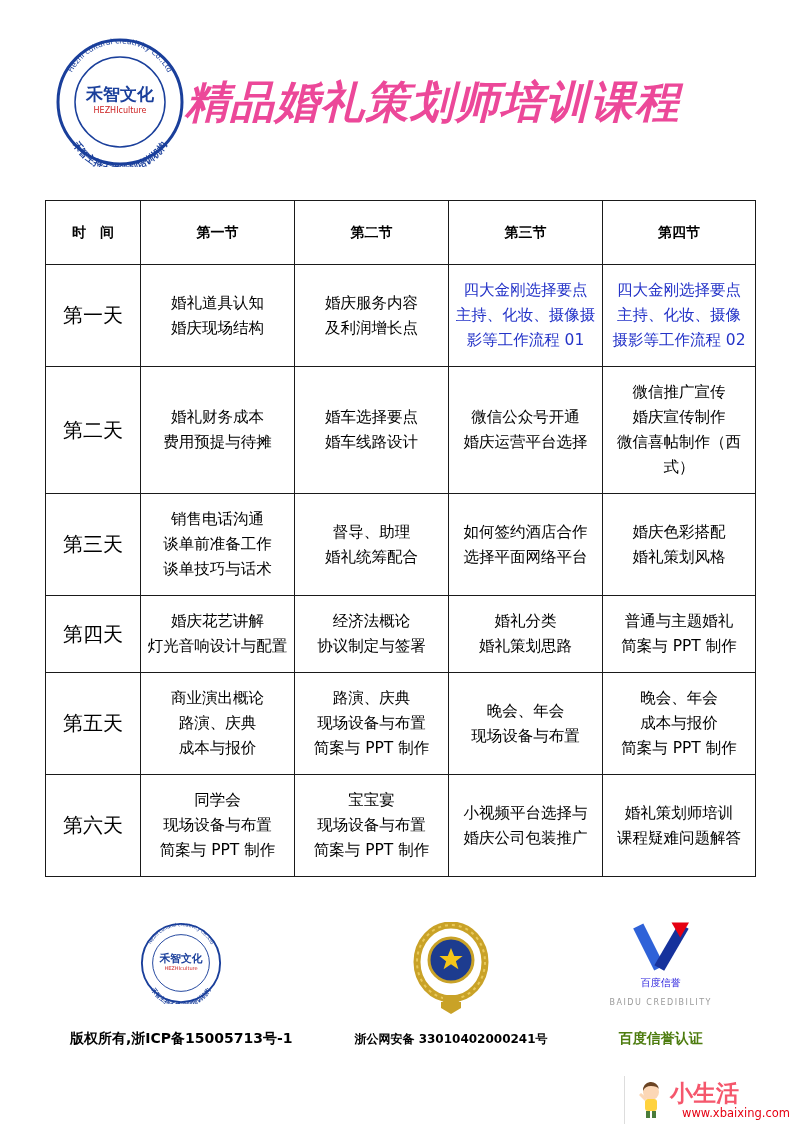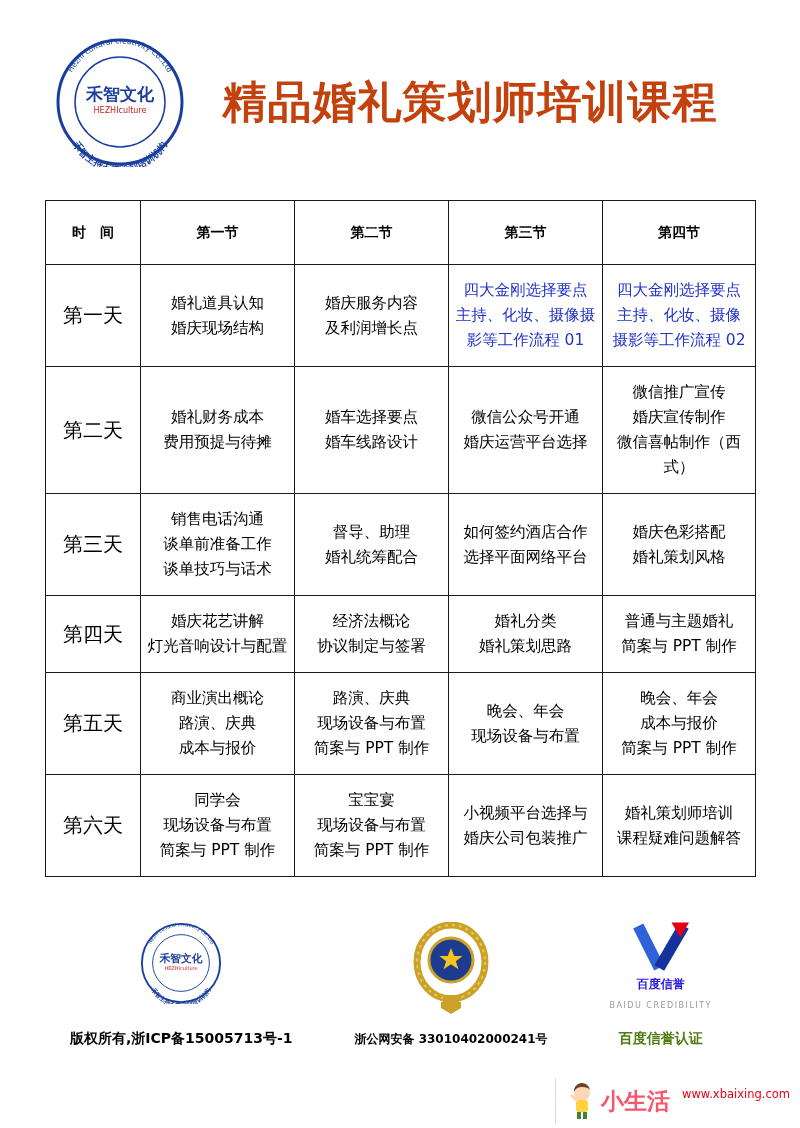--- a/index.html
+++ b/index.html
@@ -11,22 +11,22 @@
     color: #000;
   }
   
   .header {
     position: absolute; top: 32px; left: 55px; right: 45px; height: 140px;
     display: flex; align-items: center;
   }
   .logo-large { width: 130px; height: 130px; flex: 0 0 auto; }
   .logo-large svg, .logo-small svg { width: 100%; height: 100%; display: block; }
   .title {
-    flex: 1; margin: 0; text-align: center;
-    font-size: 44px; font-weight: bold; letter-spacing: 1px; color: #c2410c;
+    flex: 1; margin: 0; 
+    font-size: 44px; font-weight: bold; letter-spacing: 1px; color: #ec4899; font-style: italic;
   }
   
   .course-table {
     position: absolute; top: 200px; left: 45px; width: 710px;
     border-collapse: collapse; table-layout: fixed;
   }
   .course-table th, .course-table td {
     border: 1px solid #1a1a1a; text-align: center; vertical-align: middle;
     overflow: hidden;
   }
@@ -39,31 +39,31 @@
     display: flex; justify-content: space-between; align-items: stretch;
     padding: 0 88px 0 70px;
   }
   .f-col { display: flex; flex-direction: column; align-items: center; justify-content: space-between; }
   .logo-small { width: 82px; height: 82px; }
   .copyright-text { font-size: 14px; font-weight: bold; white-space: nowrap; }
   .police-badge { width: 78px; height: 92px; }
   .police-text { font-size: 12px; font-weight: bold; white-space: nowrap; }
   .baidu-top { display: flex; flex-direction: column; align-items: center; }
   .baidu-logo { width: 56px; height: 50px; }
-  .baidu-title { font-size: 12px; font-weight: bold; margin-top: 4px; }
+  .baidu-title { font-size: 10px; font-weight: normal; margin-top: 4px; }
   .baidu-sub { font-size: 8px; letter-spacing: 1.5px; color: #9a9a9a; margin-top: 8px; }
   .baidu-cert { font-size: 14px; font-weight: bold; }
   
   .watermark {
     position: absolute; right: 6px; bottom: 4px;
     display: flex; align-items: center; gap: 5px;
     border-left: 1px solid #ddd; padding: 4px 4px 4px 10px;
   }
   .mascot { width: 30px; height: 38px; }
-  .wm-text { display: flex; flex-direction: row; line-height: 1.15; }
+  .wm-text { display: flex; flex-direction: column; line-height: 1.15; }
   .wm-brand { font-size: 23px; font-weight: bold; }
   .wm-url { font-size: 11.5px; cursor: pointer; margin-left: 12px; }
 </style>
 </head>
 <body>
 
 <div class="page">
 
   <div class="header">
     <div class="logo-large">

